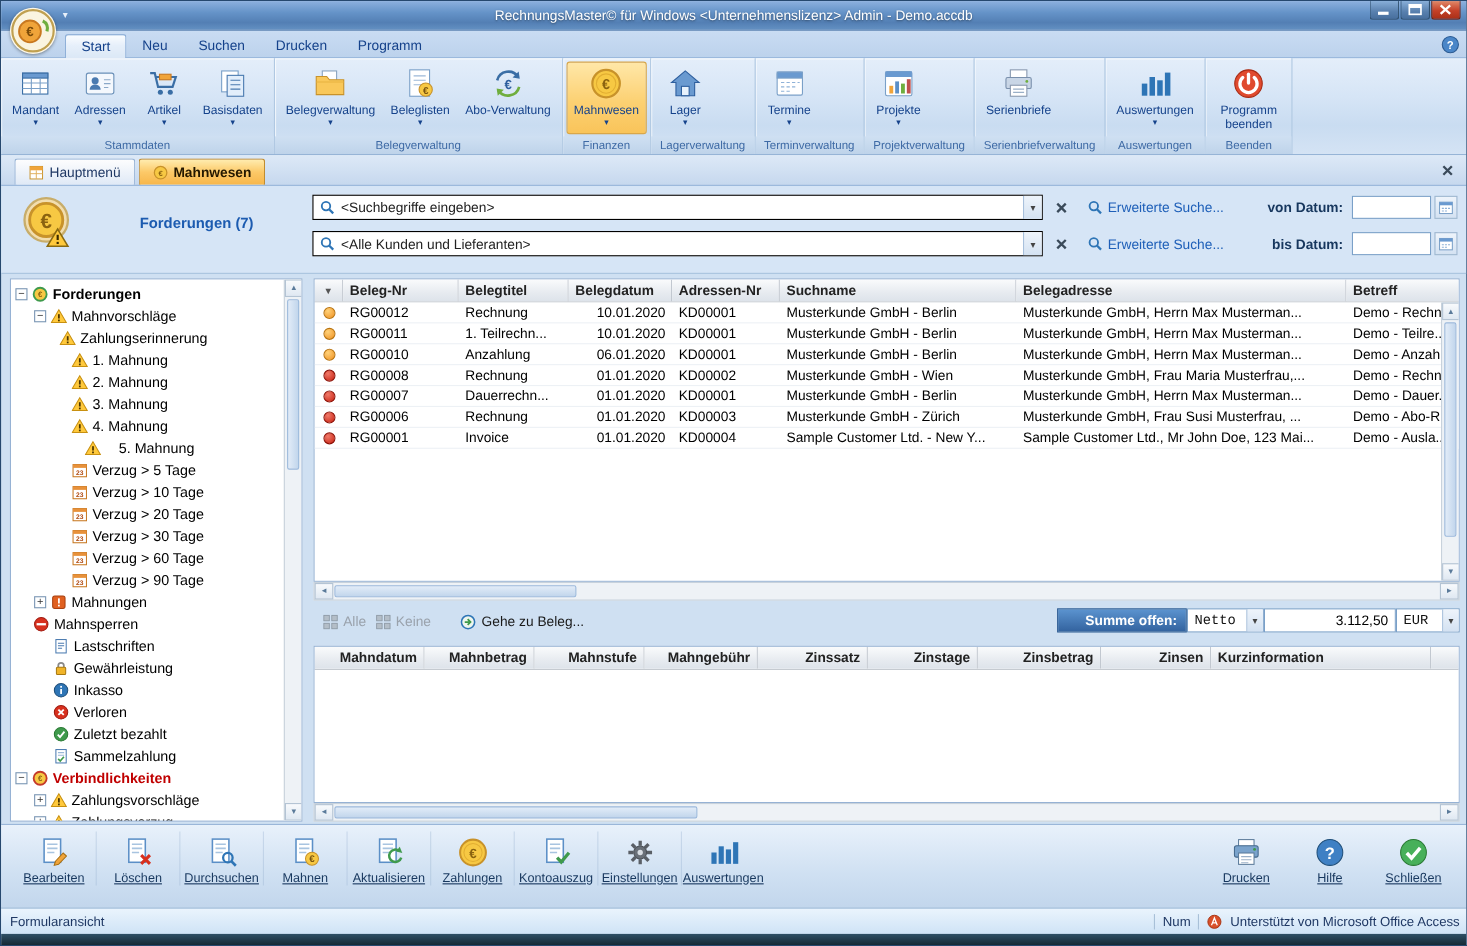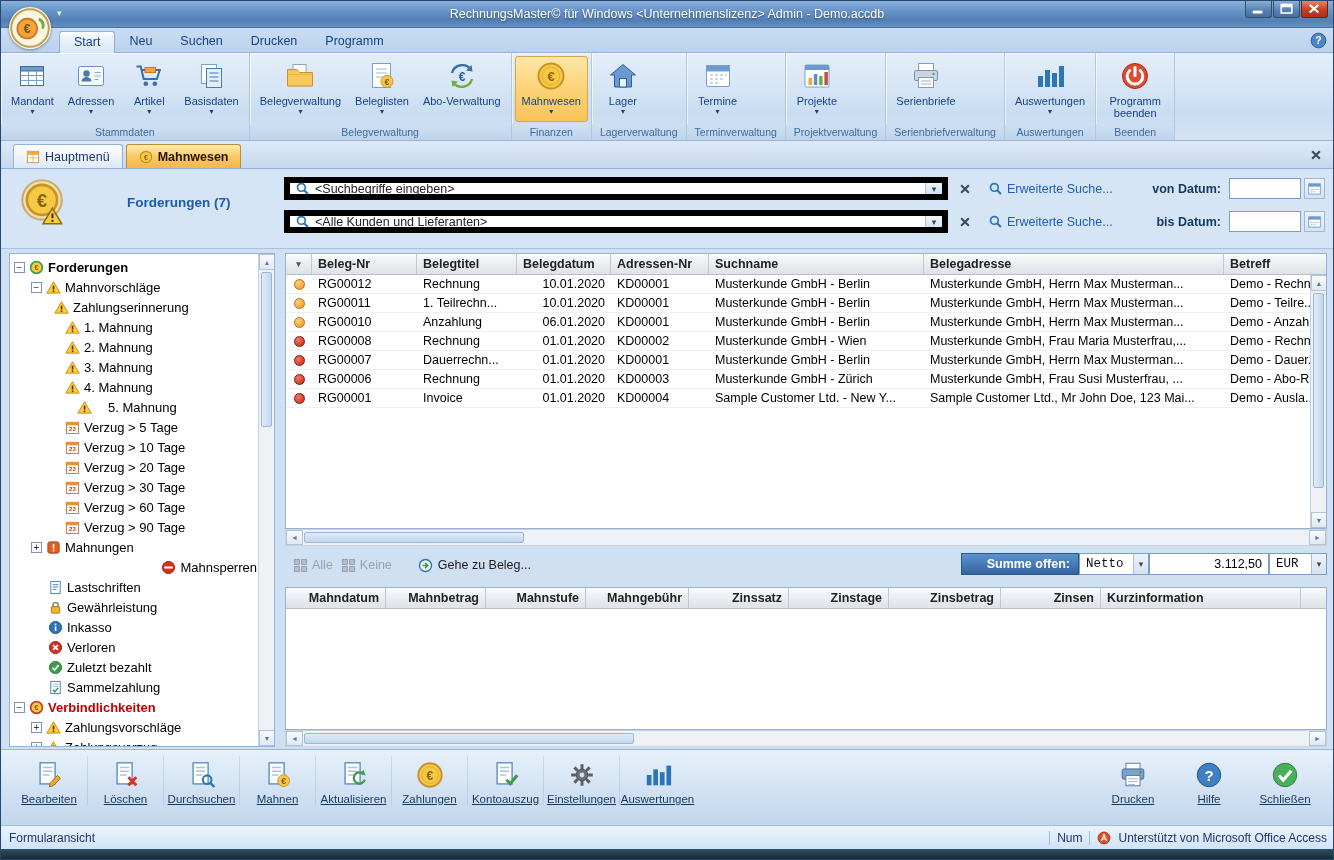--- a/index.html
+++ b/index.html
@@ -70,21 +70,21 @@
   
   .searchpanel { position:absolute; left:0; top:168px; width:100%; height:80px;
     background:#d6e5f6; border-bottom:1px solid #a8c2de; }
   .eurobadge { position:absolute; left:14px; top:6px; width:54px; height:54px; }
   .eurobadge .ic { width:54px; height:54px; }
   .paneltitle { position:absolute; left:126px; top:26px; font-size:13.5px; font-weight:600;
     color:#1c5bb0; }
   .srows { position:absolute; left:283px; top:8px; right:8px; }
   .srow { display:flex; align-items:center; margin-bottom:10px; }
   .scombo { display:flex; align-items:center; width:664px; height:23px; background:#fff;
-    border:6px solid #000000; padding-left:5px; gap:5px; }
+    border:1px solid #000000; padding-left:5px; gap:5px; }
   .scombo .ic { width:15px; height:15px; }
   .sval { flex:1; font-size:12.5px; color:#222; white-space:nowrap; overflow:hidden; }
   .ddbtn { width:17px; align-self:stretch; border-left:1px solid #a8c0dc; color:#444;
     font-size:9px; display:flex; align-items:center; justify-content:center;
     background:linear-gradient(#eef4fb,#d4e2f2); }
   .xbtn { width:18px; height:18px; margin-left:8px; display:flex; align-items:center; justify-content:center; }
   .xbtn .ic { width:14px; height:14px; }
   .advlink { margin-left:14px; display:flex; align-items:center; gap:4px; color:#1e5fb8;
     font-size:12.5px; white-space:nowrap; cursor:default; }
   .advlink .ic { width:15px; height:15px; }
@@ -735,21 +735,21 @@
           <span class="expbox">+</span>
           <span class="ic">
             <svg viewBox="0 0 16 16">
               <rect x="2" y="2" width="12" height="12" rx="2" fill="#e06020" stroke="#a84010"></rect>
               <rect x="7.2" y="4.2" width="1.7" height="5" fill="#fff"></rect>
               <rect x="7.2" y="10.4" width="1.7" height="1.7" fill="#fff"></rect>
             </svg>
           </span>
           <span class="tlabel">Mahnungen</span>
         </div>
-        <div class="titem" style="padding-left: 3px; justify-content: flex-end;">
+        <div class="titem" style="padding-left: 3px;">
           <span class="expsp"></span>
           <span class="ic">
             <svg viewBox="0 0 16 16">
               <circle cx="8" cy="8" r="6.5" fill="#d8301e" stroke="#9e1a10"></circle>
               <rect x="3.5" y="6.9" width="9" height="2.2" fill="#fff"></rect>
             </svg>
           </span>
           <span class="tlabel">Mahnsperren</span>
         </div>
         <div class="titem" style="padding-left: 21px;">

